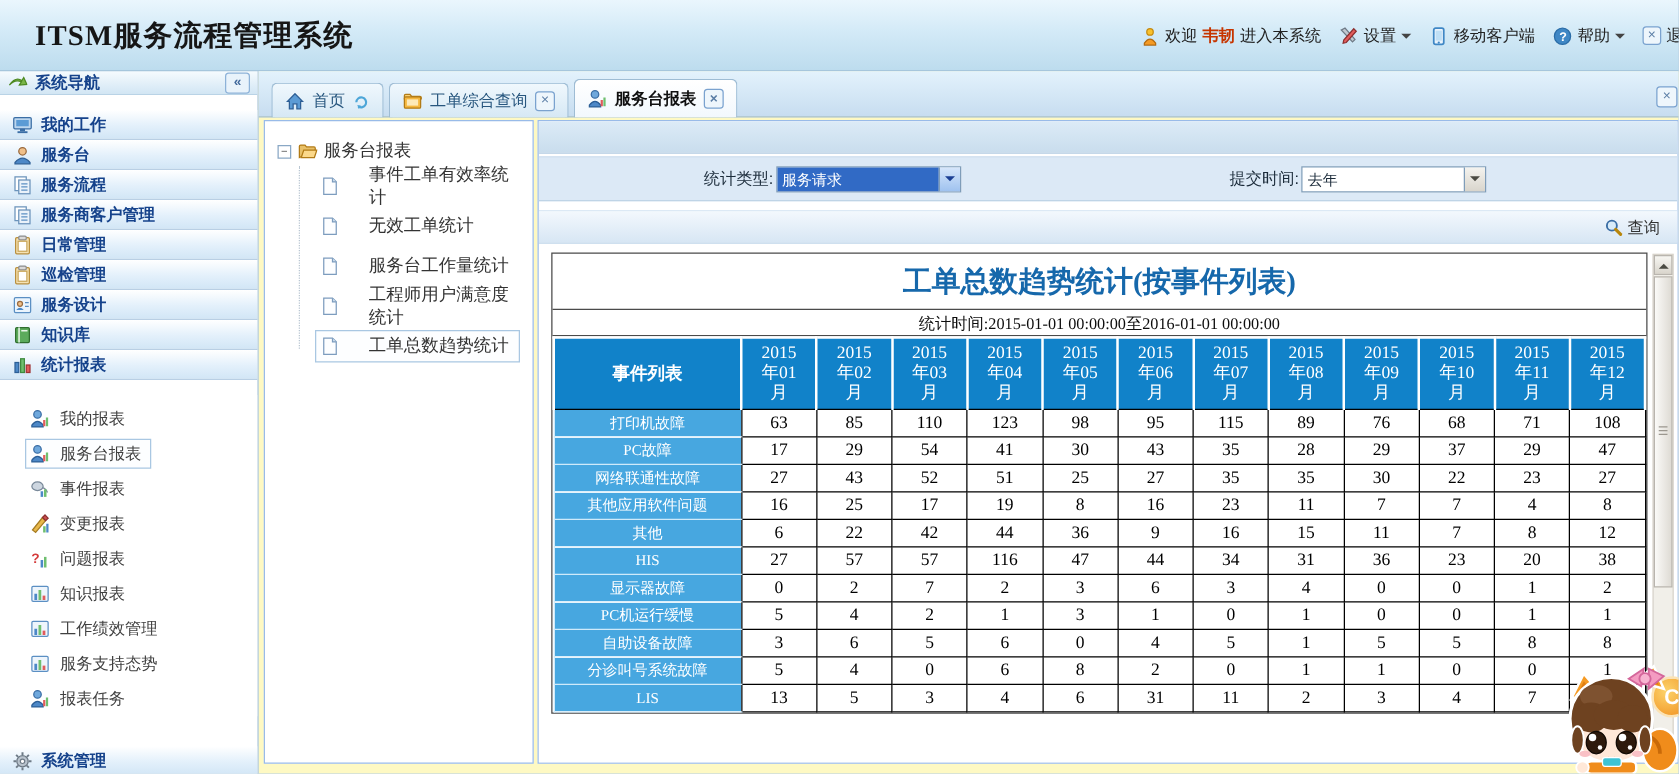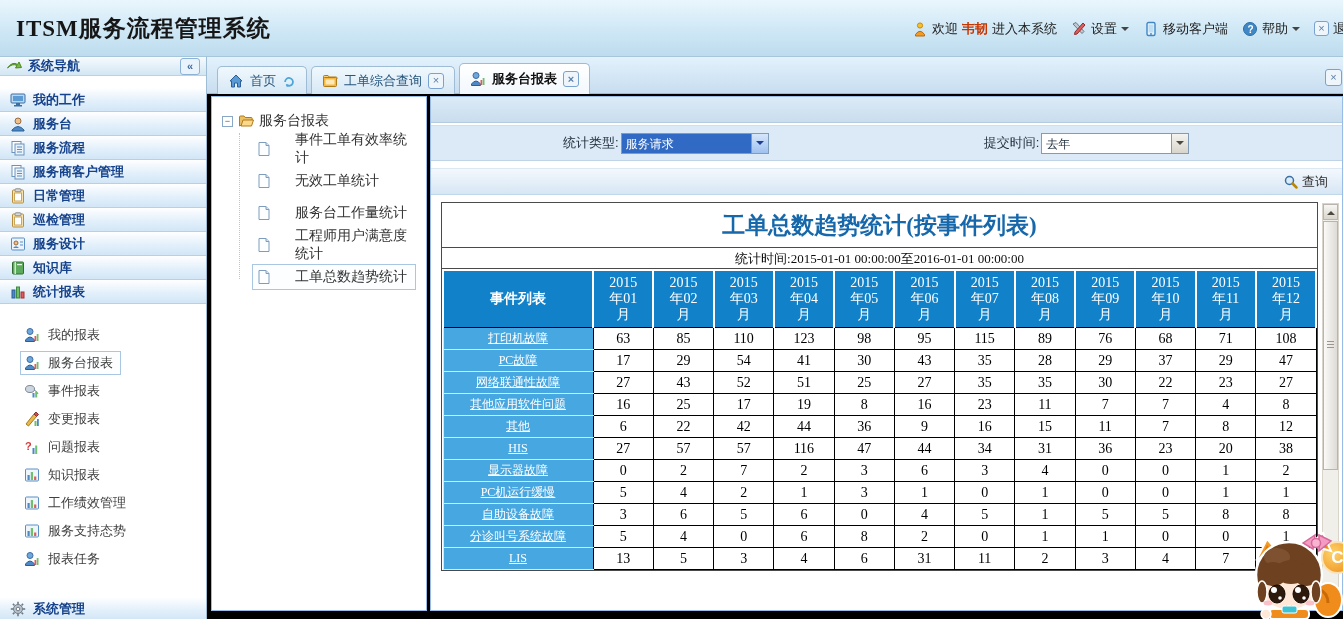--- a/index.html
+++ b/index.html
@@ -6,21 +6,21 @@
   *{box-sizing:border-box;}
   #app{position:relative;width:1343px;height:619px;overflow:hidden;background:#cfe4f4;
        font-family:"Liberation Sans","DejaVu Sans",sans-serif;font-size:13px;color:#222;}
   .ic{display:inline-flex;width:16px;height:16px;flex:0 0 auto;}
   .ic svg{width:100%;height:100%;display:block;}
   .ic.sm{width:14px;height:14px;}
 
   
   .topbar{position:relative;height:57px;background:linear-gradient(180deg,#eaf6fd 0%,#d3eaf7 45%,#bddcee 100%);
           border-bottom:1px solid #a6c6dc;}
-  .app-title{position:absolute;left:16px;top:13px;font-size:23px;font-weight:bold;color:#161616;
+  .app-title{position:absolute;left:28px;top:13px;font-size:23px;font-weight:bold;color:#161616;
              font-family:"Liberation Serif","DejaVu Serif",serif;letter-spacing:1px;}
   .top-menu{position:absolute;right:-16px;top:0;height:57px;display:flex;align-items:center;gap:14px;
             font-size:13px;color:#222;white-space:nowrap;}
   .top-item{display:flex;align-items:center;gap:4px;cursor:pointer;}
   .username{color:#c63500;font-weight:bold;}
   .caret{width:0;height:0;border:4px solid transparent;border-top-color:#444;margin-top:4px;}
   .xbtn{display:inline-flex;align-items:center;justify-content:center;width:15px;height:15px;
         border:1px solid #7aa2cf;border-radius:3px;background:#eef6fc;color:#5b7ea6;font-size:11px;line-height:1;}
 
   
@@ -36,21 +36,21 @@
             border-bottom:1px solid #b9cfe4;display:flex;align-items:center;gap:7px;padding:0 10px;
             font-size:13px;font-weight:bold;color:#15428b;cursor:pointer;}
   .sb-sub{background:#fff;padding:5px 0 0 0;}
   .sb-item{height:28px;display:flex;align-items:center;padding-left:20px;cursor:pointer;}
   .sb-item-inner{display:inline-flex;align-items:center;gap:8px;padding:2px 7px 2px 3px;border:1px solid transparent;
                  font-size:13px;color:#404040;}
   .sb-item.selected .sb-item-inner{border-color:#a9c7e2;background:#fdfeff;}
   .sb-spacer{flex:1;background:#fff;}
 
   
-  .right{flex:1;display:flex;flex-direction:column;min-width:0;background:#000000;}
+  .right{flex:1;display:flex;flex-direction:column;min-width:0;background:#fef9c3;}
   .tabbar{position:relative;height:37px;flex:0 0 37px;background:linear-gradient(#e3f2fc,#c7ddf0);
           border-bottom:1px solid #9ebcd4;display:flex;align-items:flex-end;gap:4px;padding:0 20px 0 10px;}
   .tab{height:28px;display:flex;align-items:center;gap:6px;padding:0 10px;font-size:13px;color:#27567e;
        background:linear-gradient(#f0f8fd,#d6e8f5);border:1px solid #9ebcd4;border-bottom:none;
        border-radius:5px 5px 0 0;cursor:pointer;margin-bottom:-1px;}
   .tab.active{height:31px;background:linear-gradient(#ffffff,#f2f8fd);font-weight:bold;color:#101010;}
   .tab .xbtn{width:16px;height:16px;}
   .tabbar-end{position:absolute;right:1px;bottom:7px;width:17px;height:17px;border:1px solid #7aa2cf;border-radius:3px;
               background:#eef6fc;color:#5b7ea6;font-size:11px;text-align:center;line-height:15px;cursor:pointer;}
 
@@ -98,21 +98,21 @@
   .report-title{height:45px;line-height:45px;text-align:center;font-size:23px;font-weight:bold;color:#1668ab;
                 border-bottom:1px solid #4a4a4a;}
   .report-subtitle{height:21px;line-height:21px;text-align:center;font-size:13px;color:#0d0d0d;
                    border-bottom:1px solid #4a4a4a;}
   table.report{width:100%;border-collapse:collapse;table-layout:fixed;}
   th.corner{background:#1182c9;color:#fff;font-size:14px;font-weight:bold;border:2px solid #fff;
             border-bottom:1px solid #000;}
   th.mth{background:#1182c9;color:#fff;font-size:14px;font-weight:normal;border:2px solid #fff;
          border-bottom:1px solid #000;padding:4px 10px;line-height:16px;word-break:break-all;}
   td.rlabel{background:#47a7e0;color:#fff;font-size:12px;text-align:center;border:1px solid #cfeafa;
-            border-right:1px solid #000;padding:1px 2px;white-space:nowrap;overflow:hidden;text-decoration:underline;}
+            border-right:1px solid #000;padding:1px 2px;white-space:nowrap;overflow:hidden;}
   td.dcell{background:#fff;color:#000;font-size:14px;text-align:center;border:1px solid #000;height:22px;padding:0;}
 
   
   .vscroll{position:absolute;right:3px;top:3px;bottom:4px;width:17px;background:#f1efe9;border:1px solid #d8d4cb;}
   .vs-btn{position:absolute;left:0;right:0;height:16px;background:linear-gradient(#f7f6f2,#d9d5cc);
           border:1px solid #b9b5ae;display:flex;align-items:center;justify-content:center;cursor:pointer;}
   .vs-btn.up{top:0;} .vs-btn.down{bottom:0;}
   .vs-tri-up{width:0;height:0;border:4px solid transparent;border-bottom-color:#4a4a42;margin-bottom:3px;}
   .vs-tri-dn{width:0;height:0;border:4px solid transparent;border-top-color:#4a4a42;margin-top:3px;}
   .vs-thumb{position:absolute;left:0;right:0;top:17px;height:62%;background:linear-gradient(90deg,#fbfaf8,#dedbd4);

